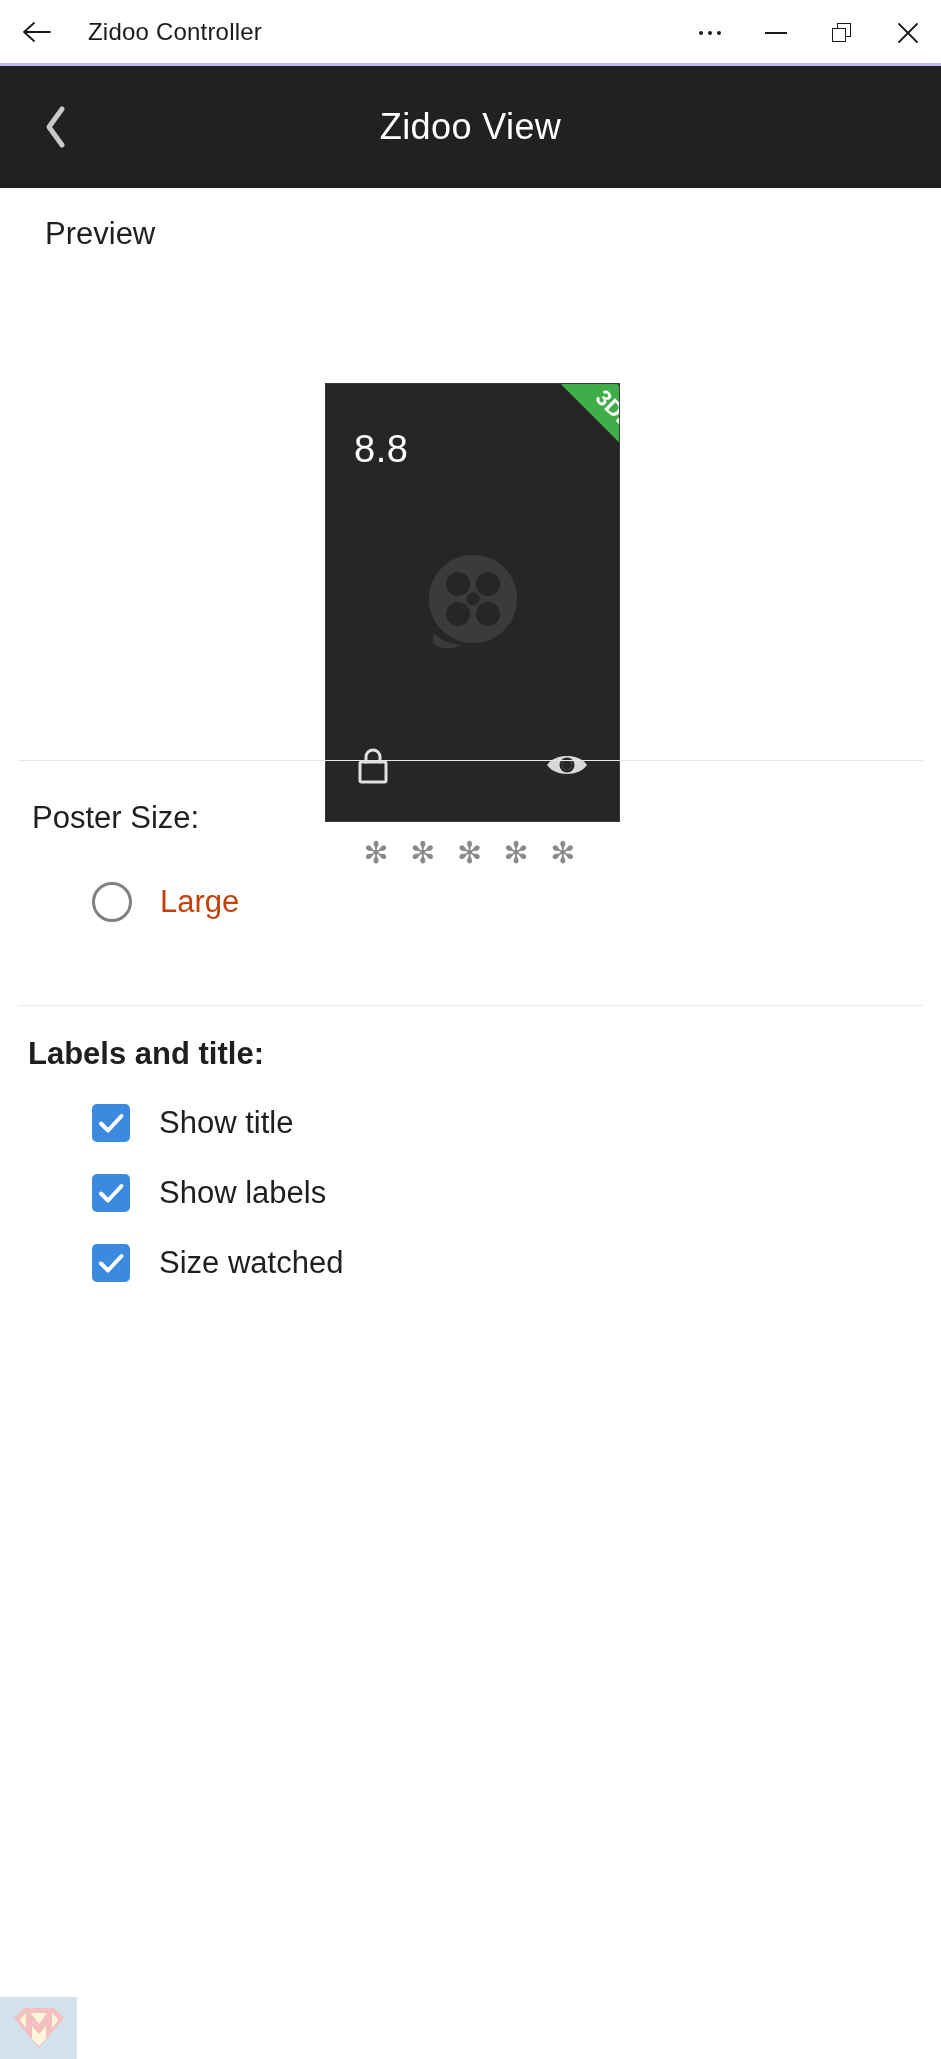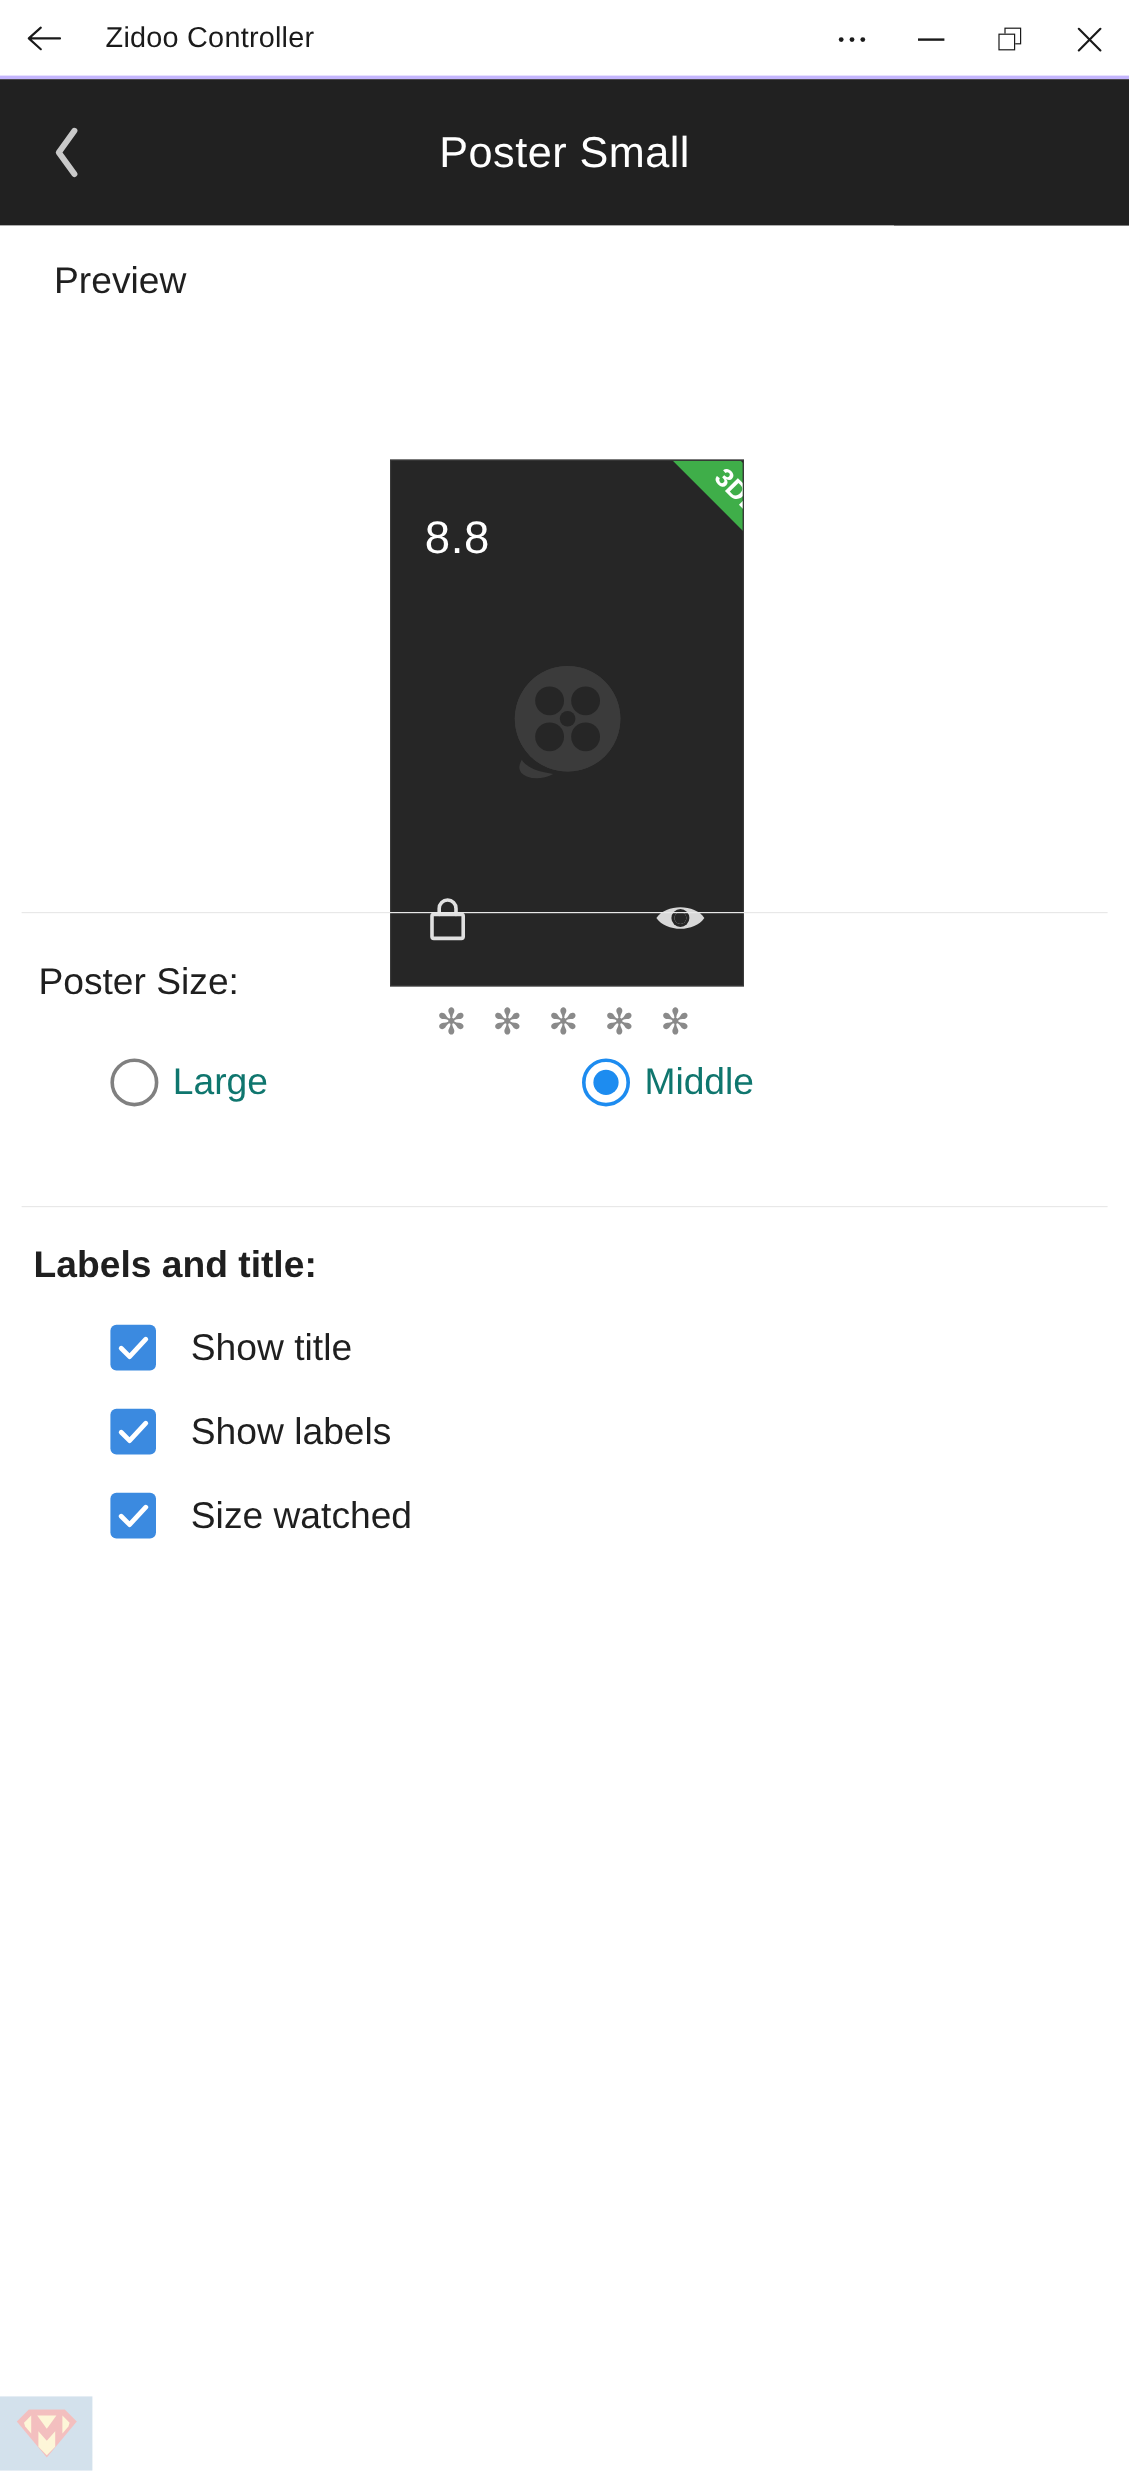--- a/index.html
+++ b/index.html
@@ -284,23 +284,23 @@
   .radio-ring.checked::after {
     content: "";
     position: absolute;
     left: 50%; top: 50%;
     transform: translate(-50%, -50%);
     width: 21px; height: 21px;
     border-radius: 50%;
     background: #1d8cf0;
   }
   .radio-label {
-    margin-left: 12px;
+    margin-left: 28px;
     font-size: 31px;
-    color: #0f766e;
+    color: #c2410c;
     white-space: nowrap;
   }
 
   
   .section-label-labels {
     position: absolute;
     left: 28px;
     top: 848px;
     font-size: 31px;
     color: #1f1f1f;
@@ -385,21 +385,21 @@
       </div>
     </div>
   </div>
 
   <div class="appbar">
     <div class="appbar-back">
       <svg width="26" height="44" viewBox="0 0 26 44">
         <path d="M20 4 L7 22 L20 40" stroke="#c9c9c9" stroke-width="5" fill="none" stroke-linecap="round" stroke-linejoin="round"></path>
       </svg>
     </div>
-    <div class="appbar-title">Poster Small</div>
+    <div class="appbar-title">Zidoo View</div>
   </div>
 
   <div class="content">
 
     <div class="section-label-preview">Preview</div>
 
     <div class="poster-wrap">
       <div class="poster">
 
         <div class="poster-rating">8.8</div>
@@ -445,24 +445,20 @@
     <div class="divider d1"></div>
 
     <div class="section-label-size">Poster Size:</div>
 
     <div class="radio-grid">
       <div class="radio-row">
         <div class="radio-item col1">
           <span class="radio-ring"></span>
           <span class="radio-label">Large</span>
         </div>
-        <div class="radio-item col2">
-          <span class="radio-ring checked"></span>
-          <span class="radio-label">Middle</span>
-        </div>
       </div>
     </div>
 
     <div class="divider d2"></div>
 
     <div class="section-label-labels">Labels and title:</div>
 
     <div class="check-list">
       <div class="check-item">
         <span class="checkbox">

